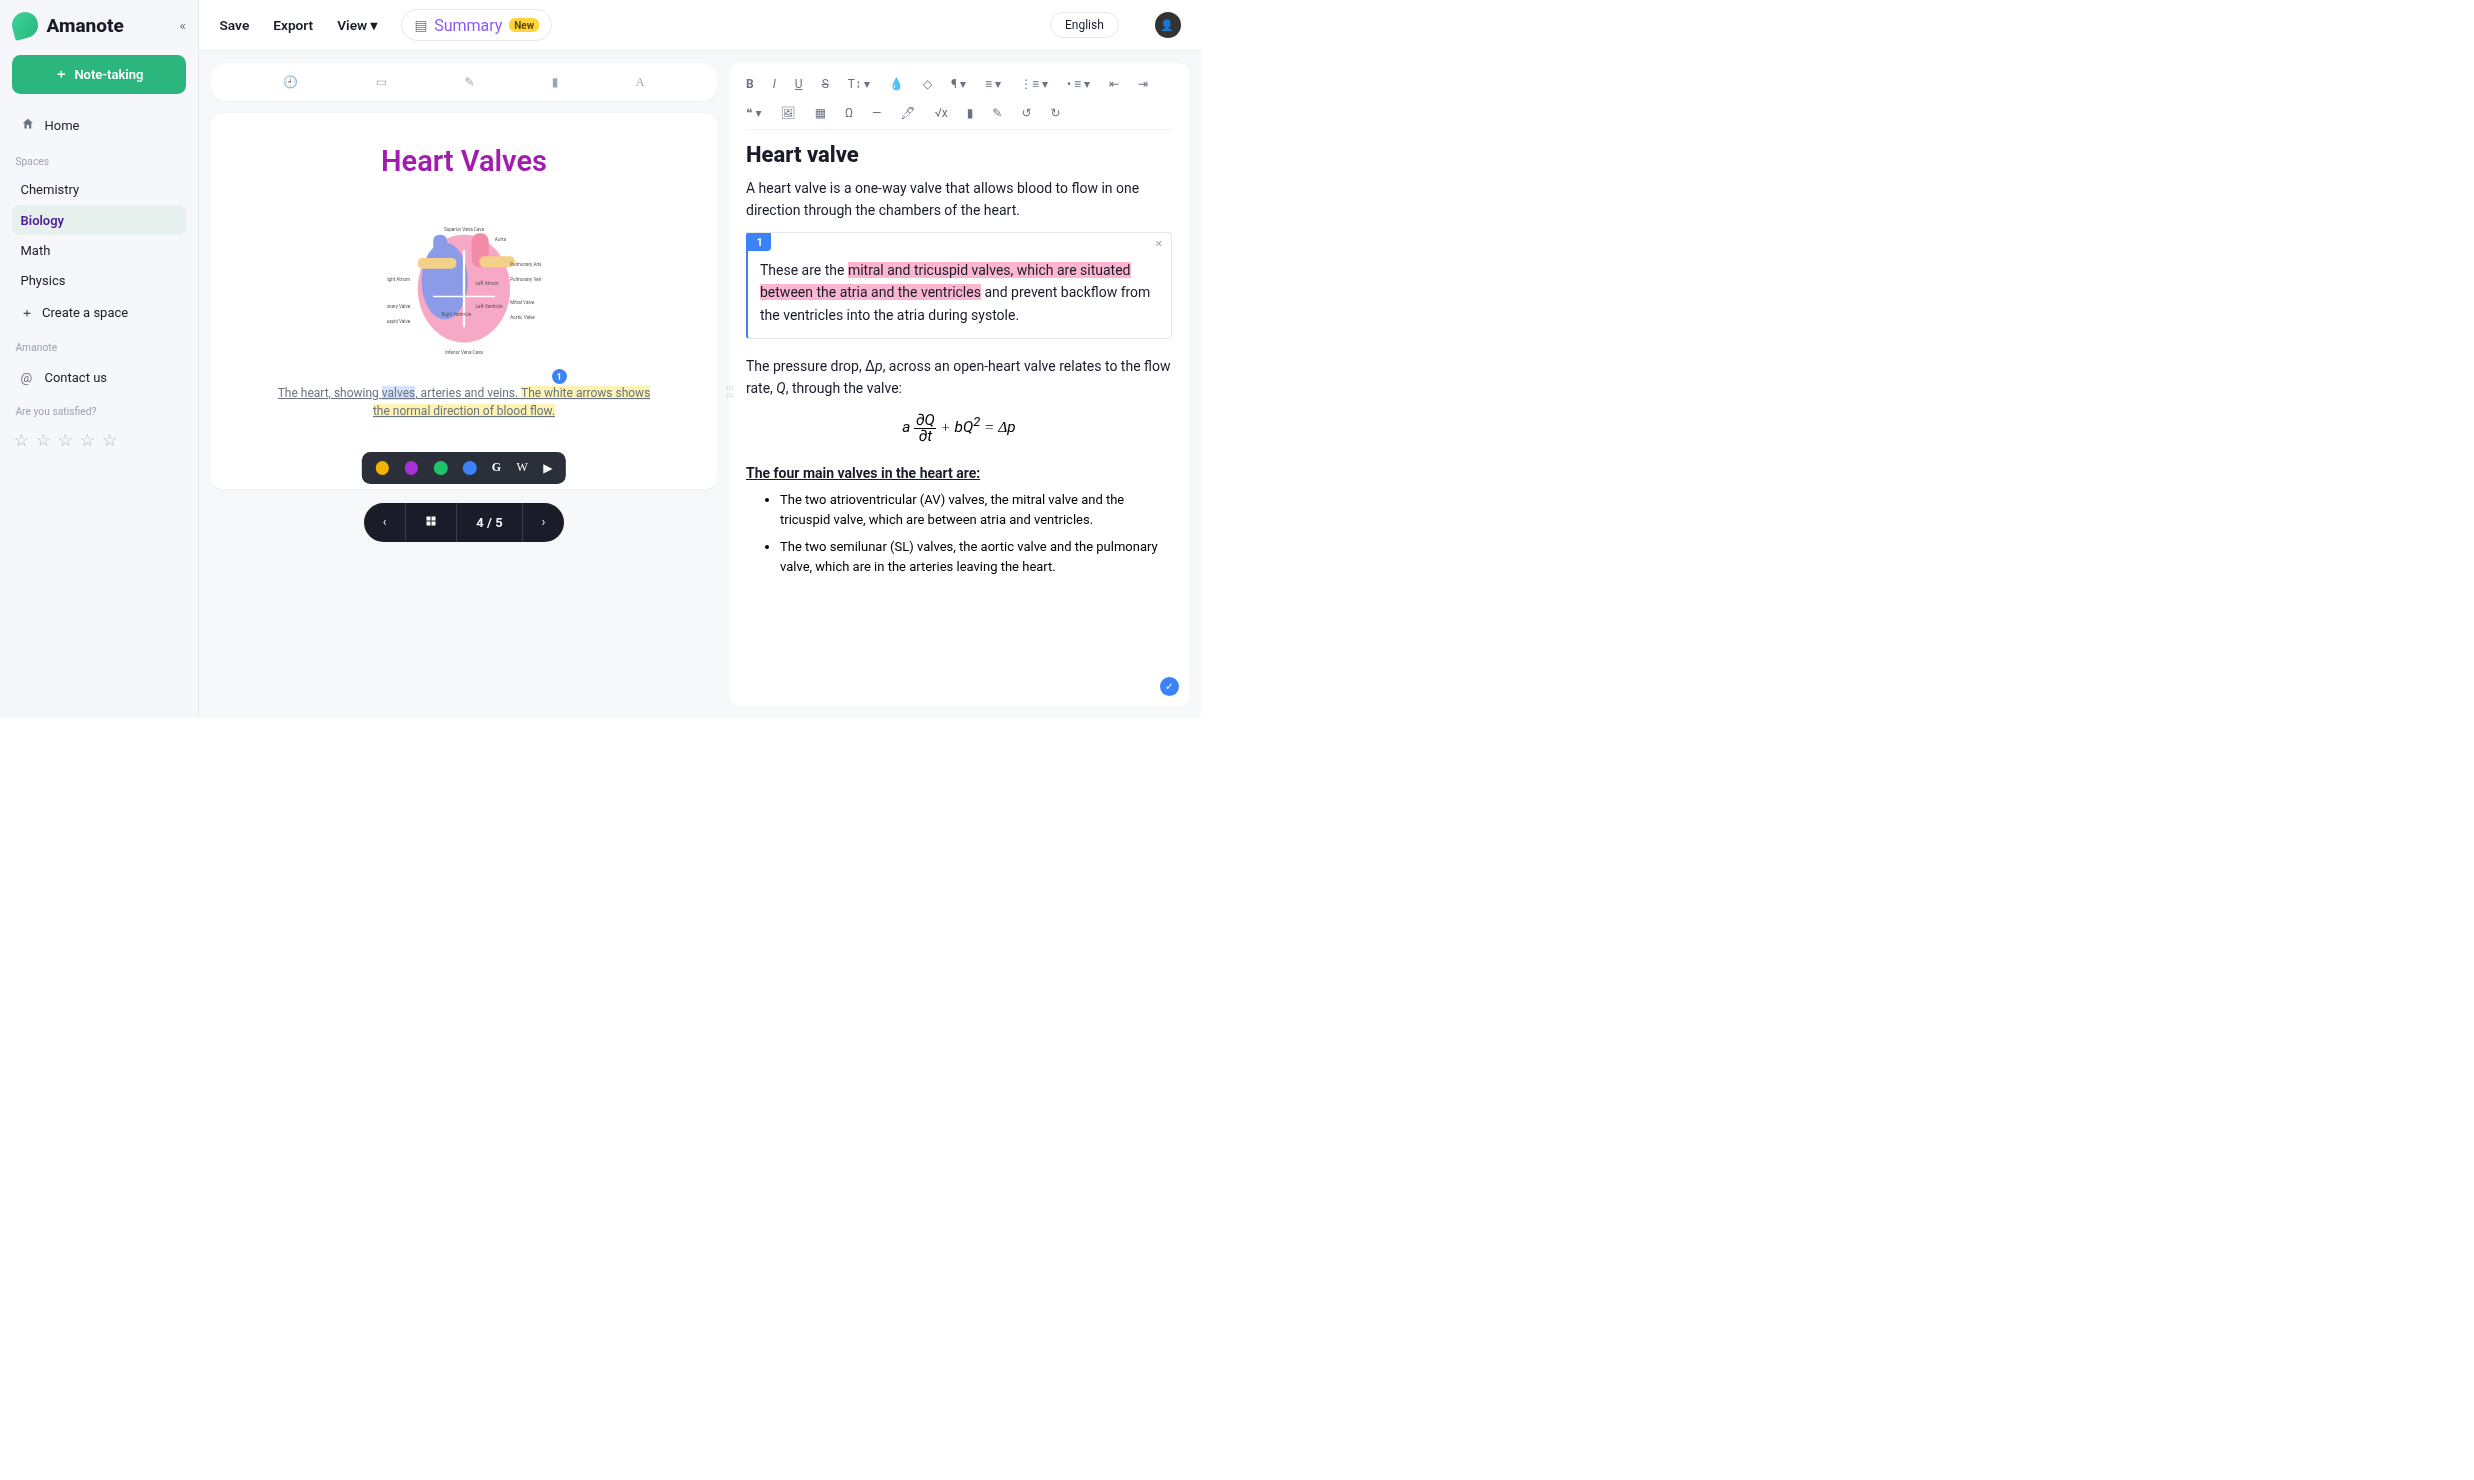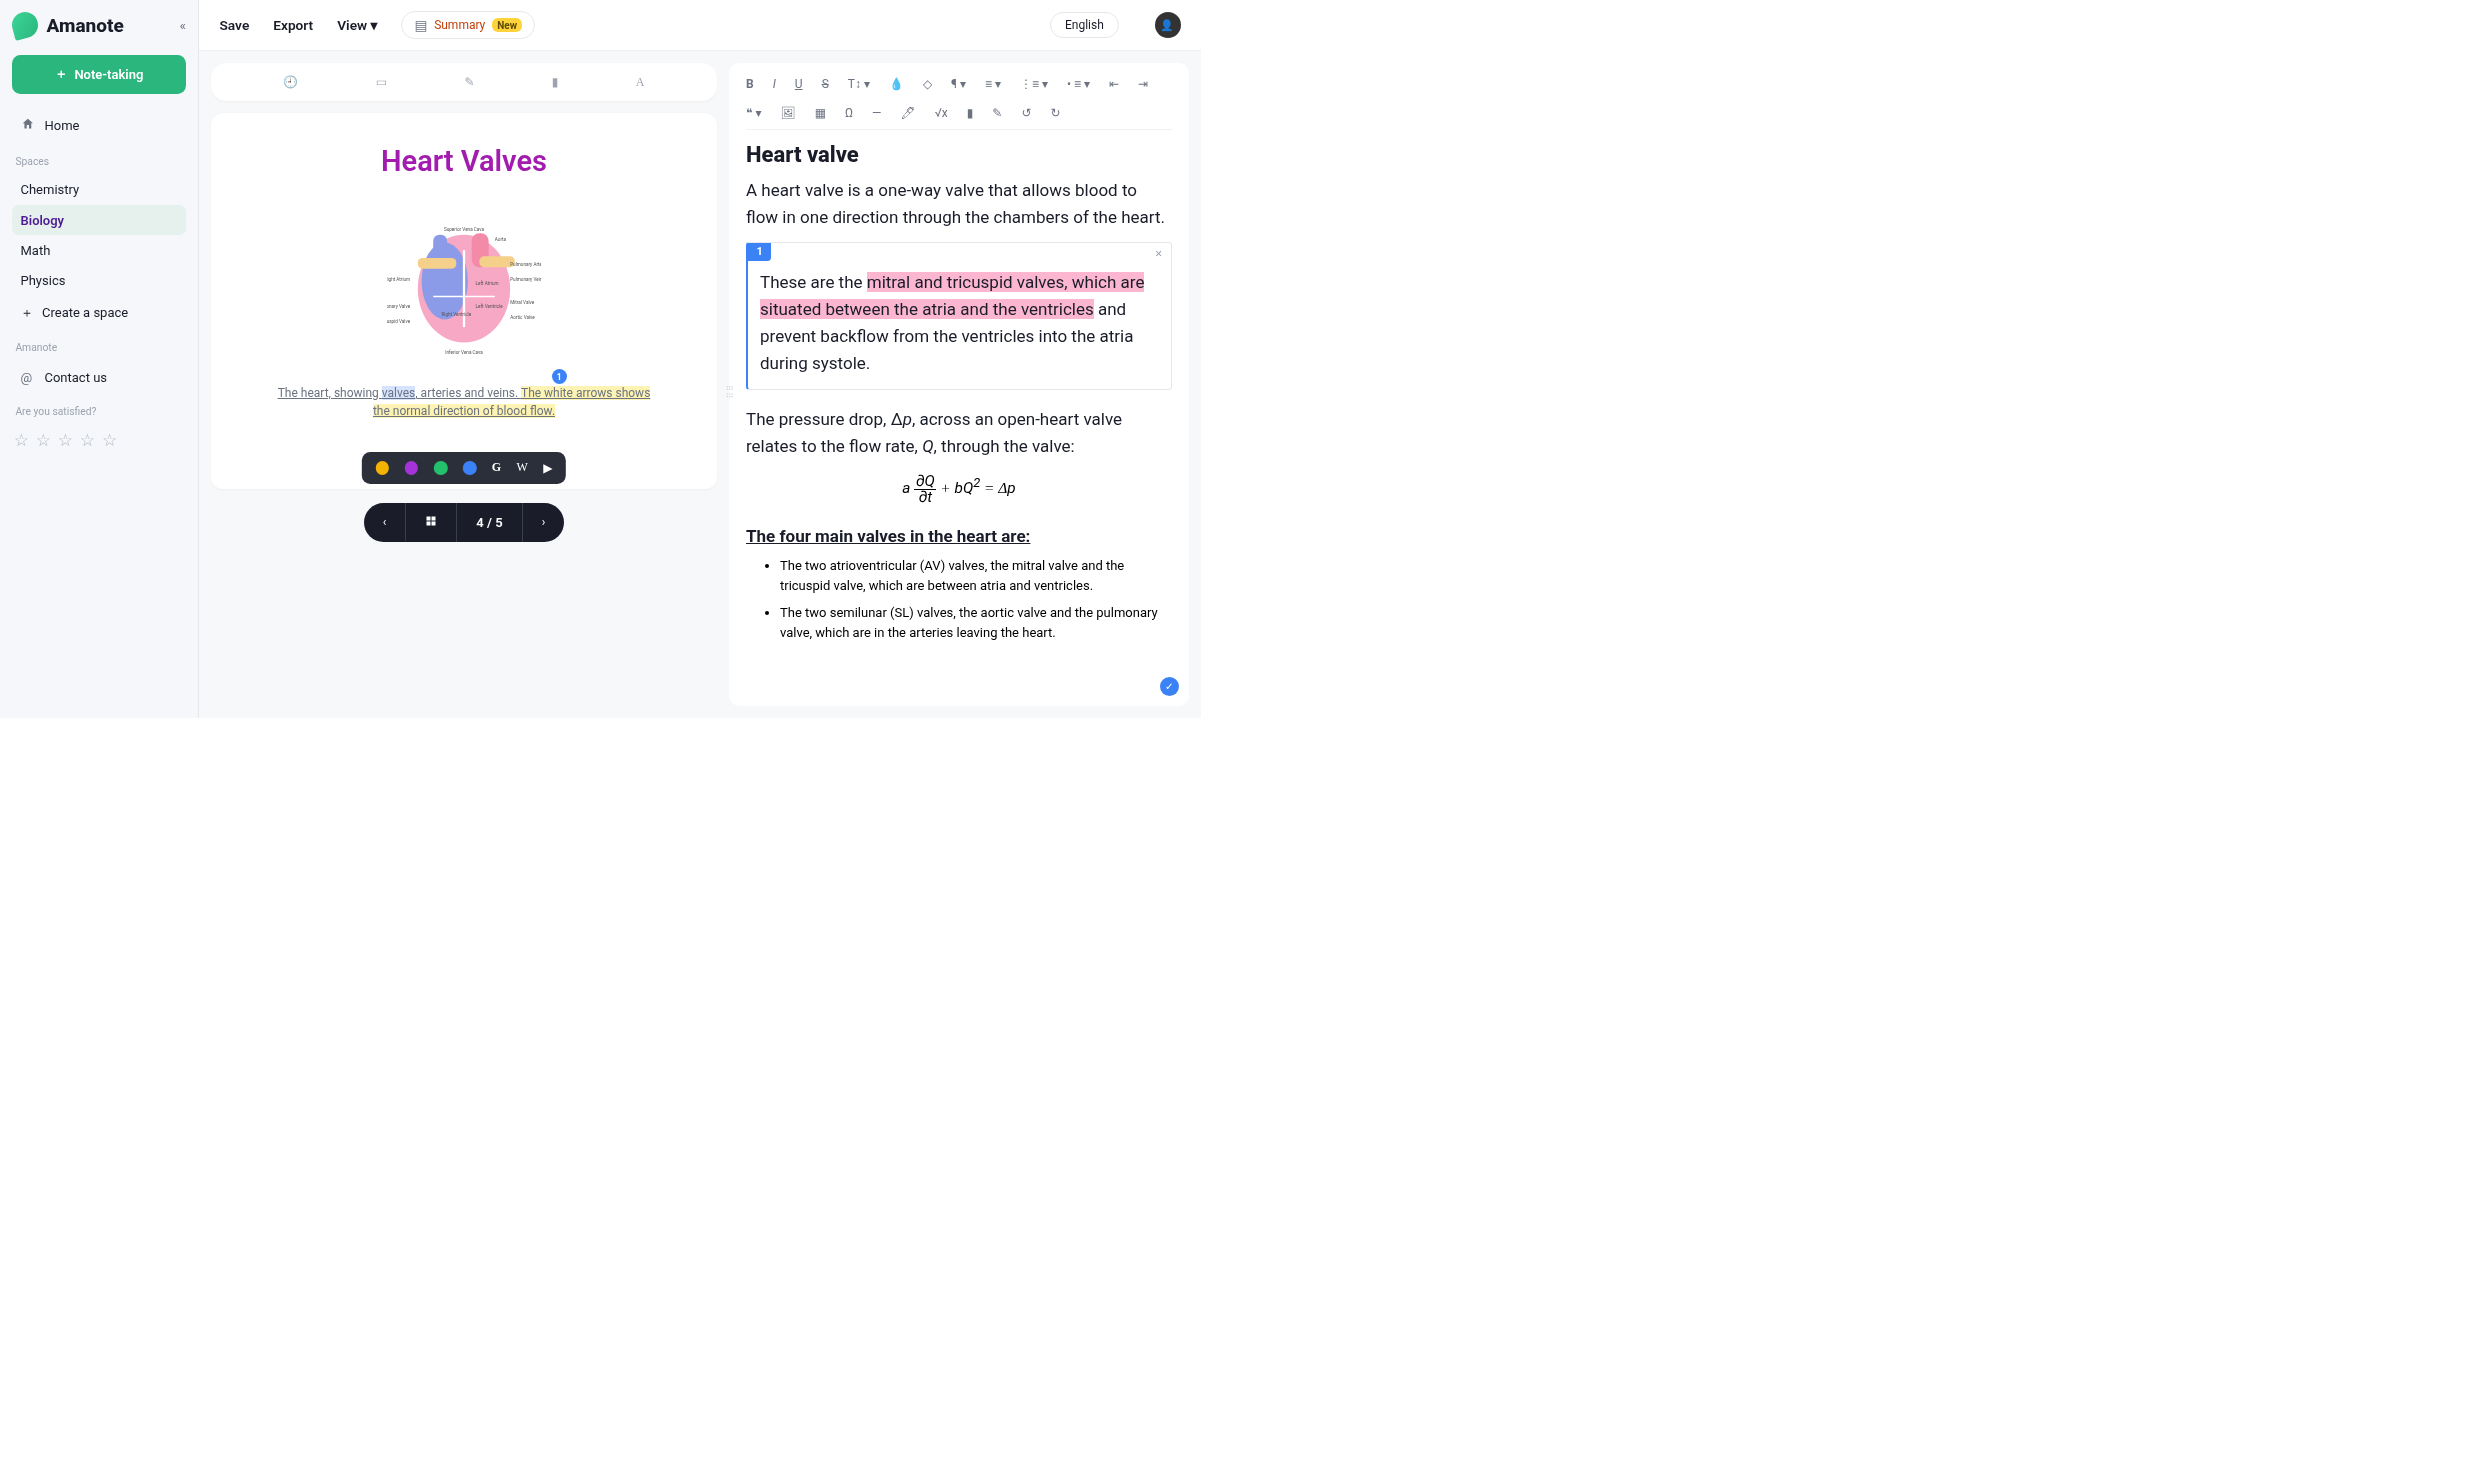--- a/index.html
+++ b/index.html
@@ -20,21 +20,21 @@
 .create-space { display: flex; align-items: center; gap: 8.5px; padding: 7.7px 8.5px; color: #1a1d29; font-size: 13px; cursor: pointer; }
 .rating-row { display: flex; gap: 6.8px; padding: 5.1px 1.7px; }
 .rating-row span { font-size: 17px; color: #b0b7c3; cursor: pointer; }
 
 
 .main { flex: 1; display: flex; flex-direction: column; border-left: 0.9px solid #e5e7eb; }
 .topbar { height: 51px; display: flex; align-items: center; padding: 0 20.5px; gap: 24px; border-bottom: 0.9px solid #edf0f4; }
 .topbar-btn { font-size: 13.7px; font-weight: 600; color: #1a1d29; cursor: pointer; }
 .topbar-btn.menu { display: flex; align-items: center; gap: 3.4px; }
 .summary-pill { display: flex; align-items: center; gap: 6.8px; border: 0.9px solid #e5e7eb; border-radius: 17px; padding: 5.1px 12px; cursor: pointer; }
-.summary-pill .label { color: #c2410c; font-size: 12px; }
+.summary-pill .label { color: #8b5cf6; font-size: 16px; }
 .new-badge { background: #ffd43b; color: #5c4a00; font-size: 10px; font-weight: 700; padding: 1.7px 5.1px; border-radius: 6px; }
 .lang-pill { margin-left: auto; border: 0.9px solid #e5e7eb; border-radius: 15.4px; padding: 5.1px 13.7px; font-size: 12px; color: #1a1d29; cursor: pointer; }
 .avatar { width: 26px; height: 26px; border-radius: 50%; background: #333; margin-left: 12px; cursor: pointer; display:flex; align-items:center; justify-content:center; color:#fff; font-size:11px; }
 
 
 .content { flex: 1; display: flex; background: #f7f8fa; min-height: 0; }
 .doc-pane { flex: 0 0 530px; padding: 12px; display: flex; flex-direction: column; align-items: center; }
 .doc-toolbar { background: #fff; border-radius: 15.4px; width: 100%; height: 38px; display: flex; align-items: center; justify-content: space-around; padding: 0 34px; box-shadow: 0 0.9px 2.6px rgba(0,0,0,0.04); margin-bottom: 12px; }
 .doc-toolbar span { color: #9ca3af; font-size: 12px; cursor: pointer; }
 .slide { background: #fff; border-radius: 12px; width: 100%; padding: 31px 26px 26px; position: relative; box-shadow: 0 0.9px 2.6px rgba(0,0,0,0.04); min-height: 376px; }
@@ -50,21 +50,21 @@
 .pager { background: #1a1d29; border-radius: 22px; margin-top: 13.7px; display: flex; align-items: center; color: #fff; overflow: hidden; }
 .pager-btn { padding: 12px 19px; cursor: pointer; font-size: 12px; border-right: 0.9px solid #3a3f4d; }
 .pager-btn:last-child { border-right: none; }
 .pager-text { padding: 12px 19px; font-size: 13px; font-weight: 600; border-right: 0.9px solid #3a3f4d; }
 
 
 .editor-pane { flex: 1; background: #fff; margin: 12px 12px 12px 0; border-radius: 10.3px; padding: 10.3px 17px 17px; position: relative; min-height: 0; }
 .ed-toolbar { display: flex; flex-wrap: wrap; gap: 15.4px 19px; padding: 3.4px 0 8.5px; color: #6b7280; font-size: 12px; border-bottom: 0.9px solid #f0f1f3; margin-bottom: 12px; }
 .ed-toolbar span { cursor: pointer; }
 .note-title { font-size: 22px; font-weight: 800; color: #1a1d29; margin-bottom: 10.3px; }
-.note-p { font-size: 17px; line-height: 1.6; color: #1a1d29; margin-bottom: 10.3px; }
+.note-p { font-size: 14px; line-height: 1.6; color: #1a1d29; margin-bottom: 10.3px; }
 .callout { border: 0.9px solid #e5e7eb; border-left: 2.6px solid #3b82f6; border-radius: 3.4px; padding: 26px 12px 12px; margin-bottom: 15.4px; position: relative; }
 .callout-num { position: absolute; top: 0; left: 0; background: #3b82f6; color: #fff; font-weight: 700; font-size: 11px; padding: 2.6px 8.5px; border-radius: 0 0 3.4px 0; }
 .callout-close { position: absolute; top: 5.1px; right: 8.5px; color: #9ca3af; font-size: 9.4px; cursor: pointer; }
 .callout .pk { background: #fcb6d0; }
 .equation { text-align: center; font-family: Georgia, serif; font-style: italic; font-size: 15.4px; margin: 13.7px 0 17px; }
 .underlined { font-weight: 700; text-decoration: underline; margin-bottom: 6px; }
 .note-list { padding-left: 34px; }
 .note-list li { margin-bottom: 6.8px; font-size: 13px; line-height: 1.55; }
 .check-badge { position: absolute; bottom: 10.3px; right: 10.3px; width: 19px; height: 19px; background: #3b82f6; border-radius: 50%; color: #fff; display: flex; align-items: center; justify-content: center; font-size: 10.3px; }
 .drag-handle { position: absolute; left: -5.1px; top: 50%; color: #d1d5db; font-size: 8.5px; letter-spacing: 0.9px; writing-mode: vertical-lr; }

